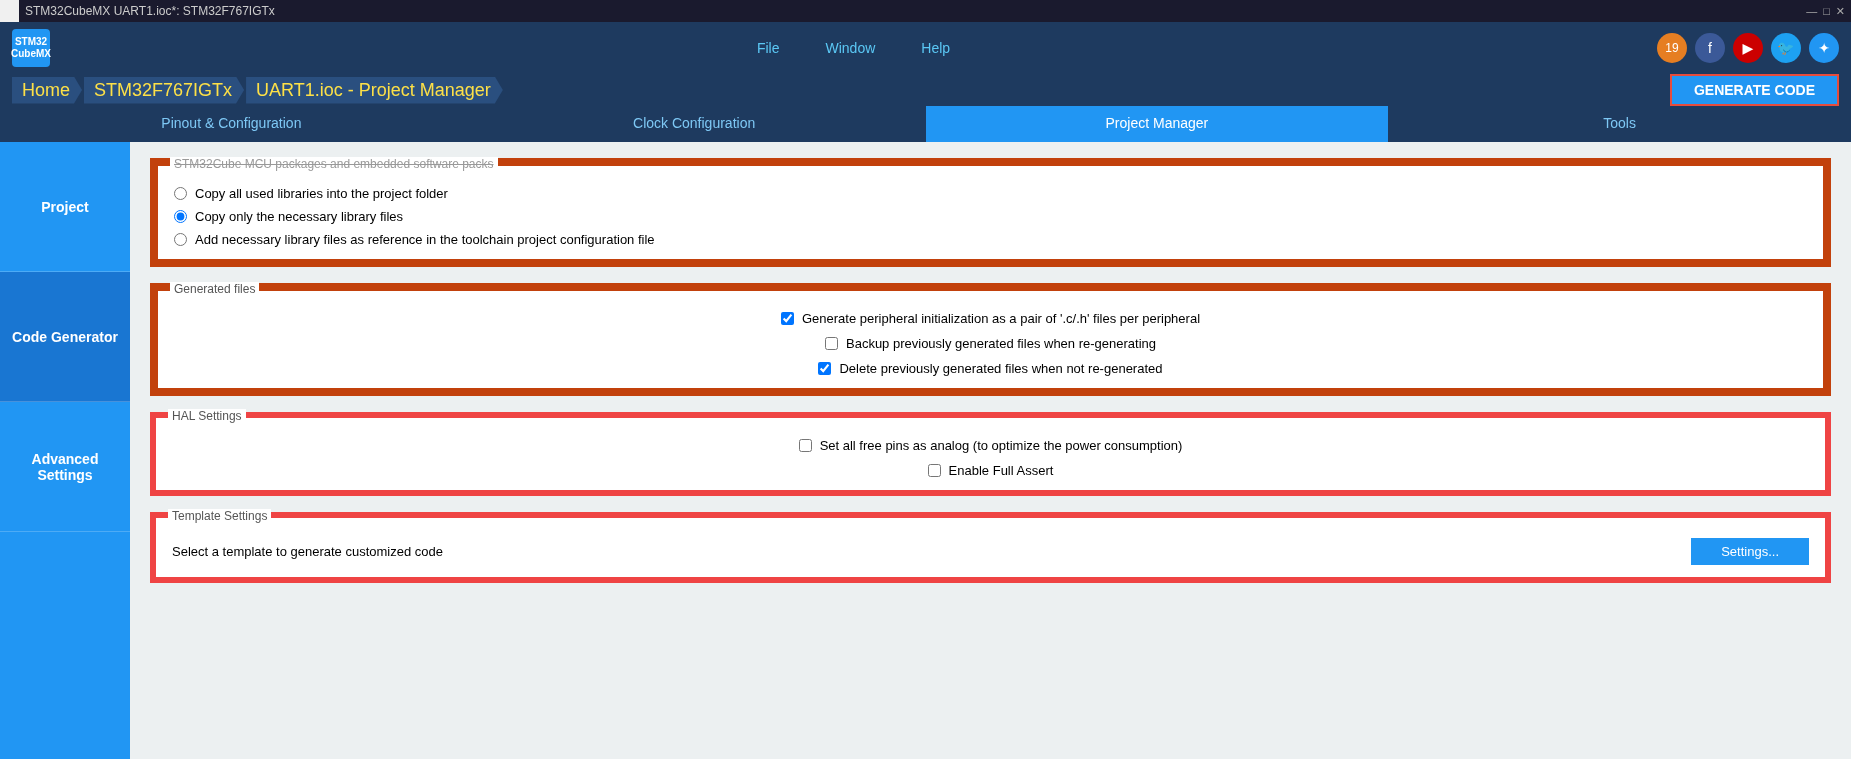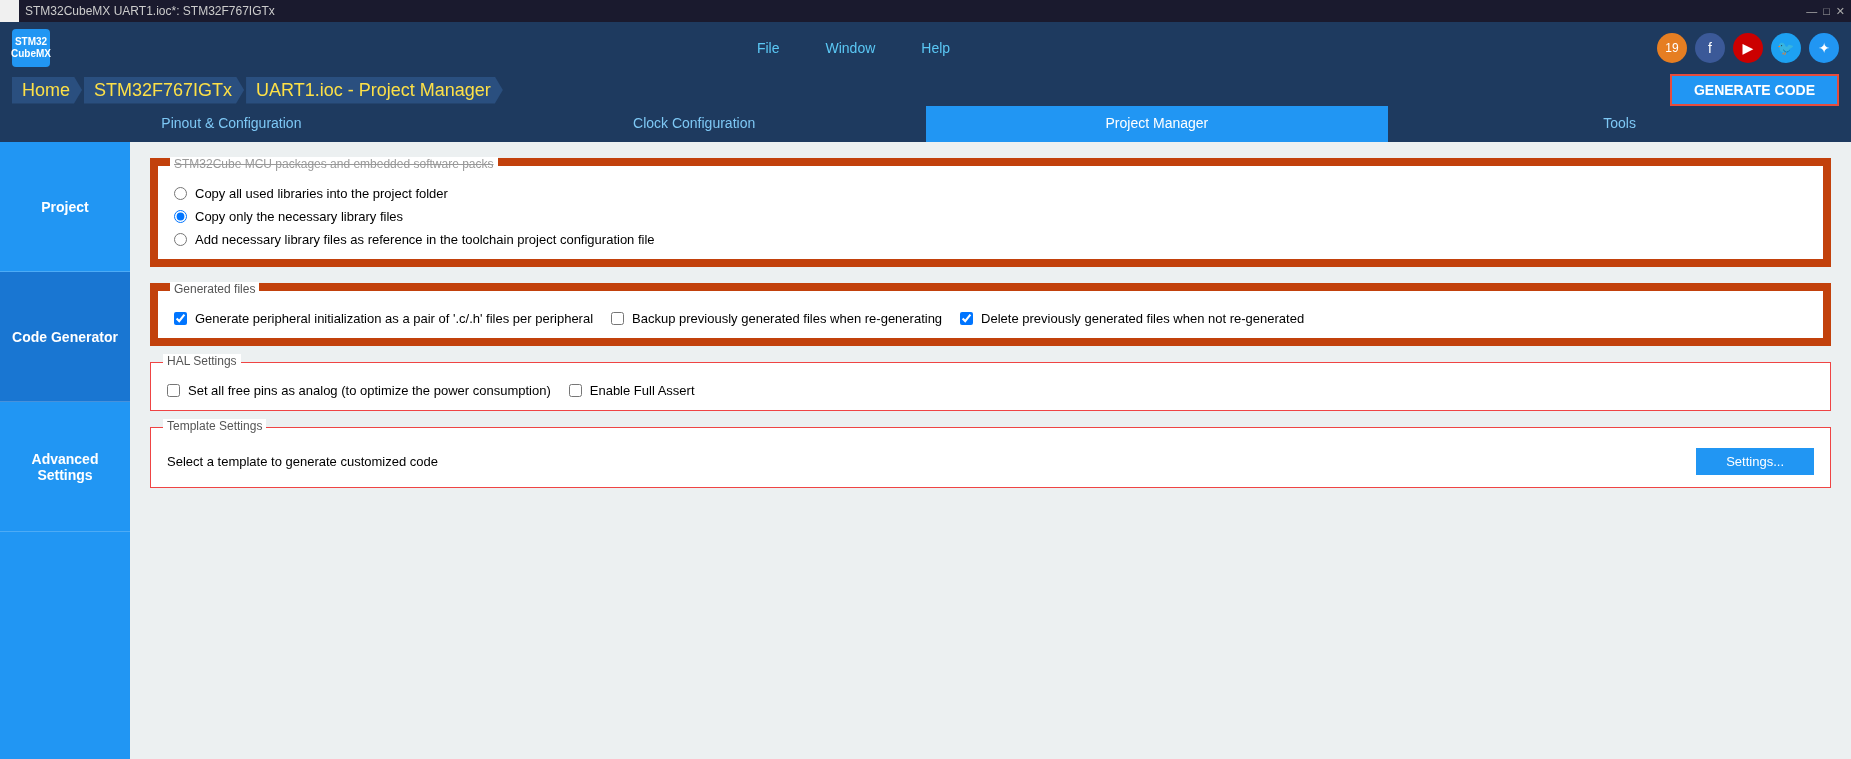--- a/index.html
+++ b/index.html
@@ -173,21 +173,21 @@
     #main-area {
       flex: 1;
       padding: 16px 20px;
       overflow-y: auto;
       background: #ecf0f1;
     }
 
     
     .section-box {
       background: white;
-      border: 1px solid #ef4444;
+      border: 6px solid #ef4444;
       margin-bottom: 16px;
       padding: 12px 16px;
       position: relative;
     }
     .section-box.red-border {
       border: 8px solid #c2410c;
     }
     .section-label {
       position: absolute;
       top: -9px;
@@ -195,21 +195,21 @@
       background: white;
       padding: 0 4px;
       font-size: 12px;
       color: #555;
     }
 
     .radio-group { display: flex; flex-direction: column; gap: 8px; padding-top: 8px; }
     .radio-item { display: flex; align-items: center; gap: 8px; font-size: 13px; cursor: pointer; }
     .radio-item input[type="radio"] { cursor: pointer; }
 
-    .checkbox-group { display: flex; flex-direction: row; gap: 18px; padding-top: 8px; align-items: center; }
+    .checkbox-group { display: flex; flex-direction: column; gap: 10px; padding-top: 8px; align-items: center; }
     .checkbox-item { display: flex; align-items: center; gap: 8px; font-size: 13px; cursor: pointer; }
     .checkbox-item input[type="checkbox"] { cursor: pointer; }
 
     .template-row {
       display: flex;
       align-items: center;
       justify-content: space-between;
       padding-top: 8px;
     }
     .settings-btn {

